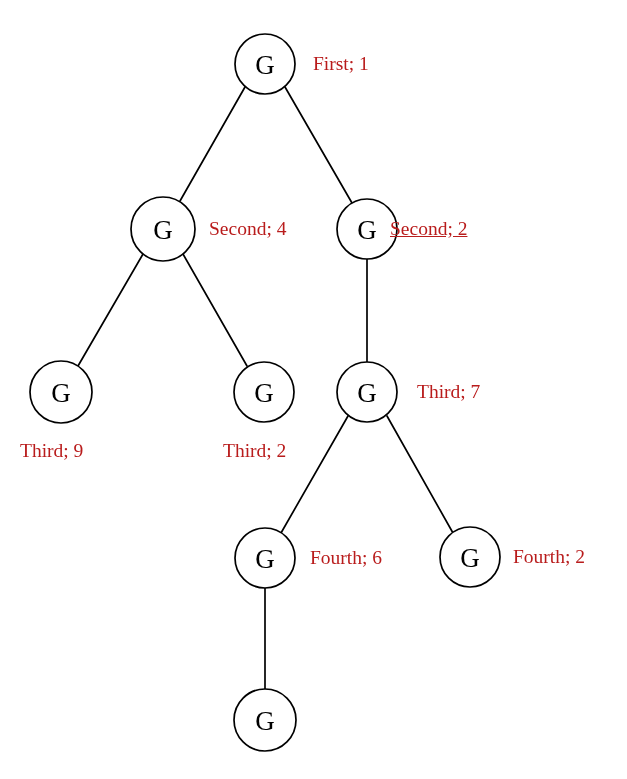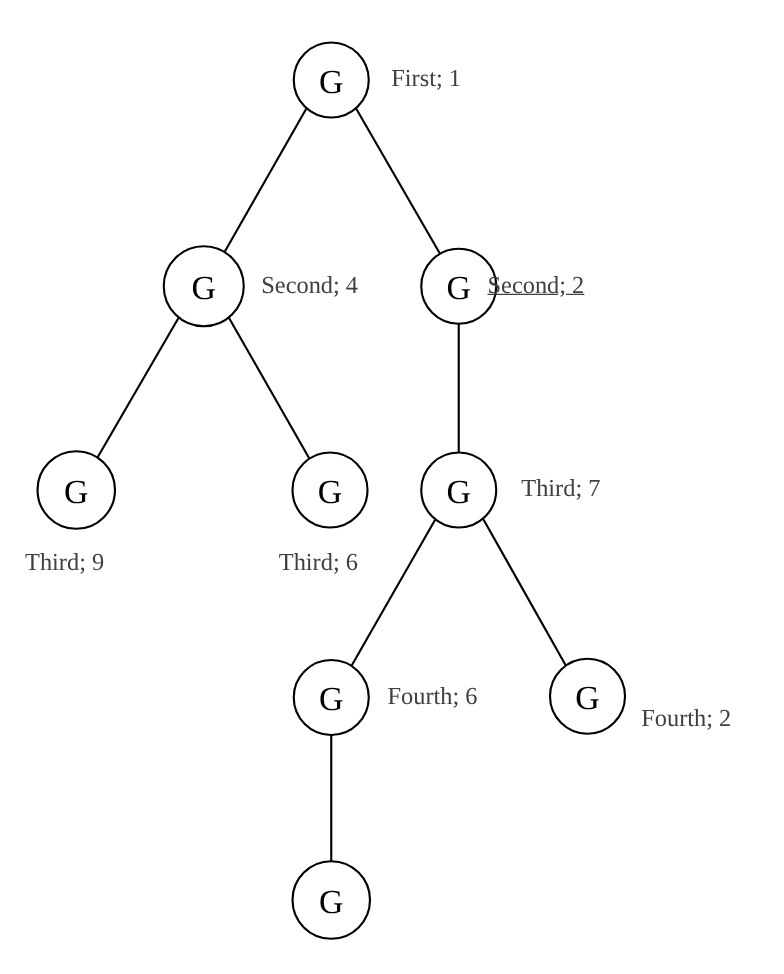--- a/index.html
+++ b/index.html
@@ -45,21 +45,21 @@
     stroke: #000000;
     stroke-width: 1.7;
     fill: none;
     stroke-linecap: round;
   }
   .node-label {
     position: absolute;
     font-family: "Liberation Serif", "DejaVu Serif", serif;
     font-size: 19.5px;
     line-height: 19.5px;
-    color: #404040;
+    color: #b91c1c;
     white-space: nowrap;
   }
 </style>
 </head>
 <body>
 
 <div id="diagram-root">
 
   <svg id="tree-svg" viewBox="0 0 627 779">
     <g id="edges-layer">
@@ -110,18 +110,18 @@
         <circle class="node-circle" cx="265" cy="720" r="31"></circle>
         <text class="node-glyph" x="265" y="721">G</text>
       </g>
     </g>
   </svg>
 
   <div class="node-label" style="left:313px; top:54px;">First; 1</div>
   <div class="node-label" style="left:209px; top:219px;">Second; 4</div>
   <div class="node-label" style="left:390px; top:219px;text-decoration:underline;">Second; 2</div>
   <div class="node-label" style="left:20px;  top:441px;">Third; 9</div>
-  <div class="node-label" style="left:223px; top:441px;">Third; 6</div>
+  <div class="node-label" style="left:223px; top:441px;">Third; 2</div>
   <div class="node-label" style="left:417px; top:382px;">Third; 7</div>
   <div class="node-label" style="left:310px; top:548px;">Fourth; 6</div>
-  <div class="node-label" style="left:513px; top:547px;margin-top:19px;">Fourth; 2</div>
+  <div class="node-label" style="left:513px; top:547px;">Fourth; 2</div>
 
 </div>
 
 </body></html>

